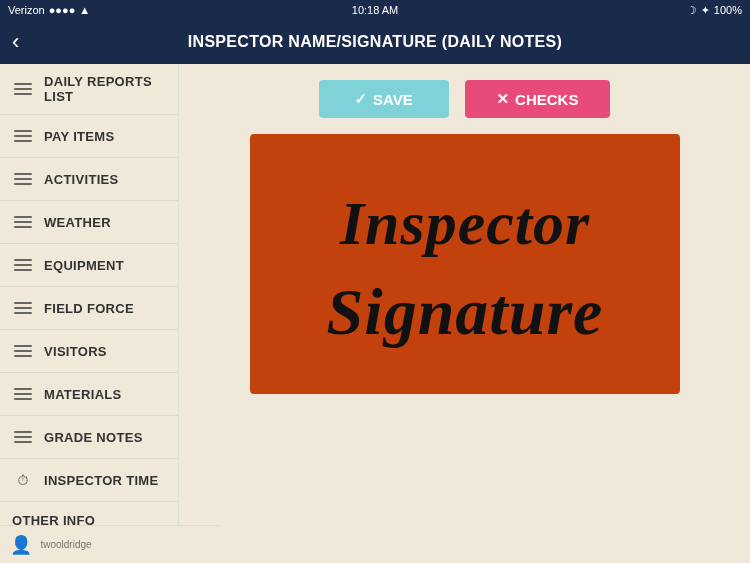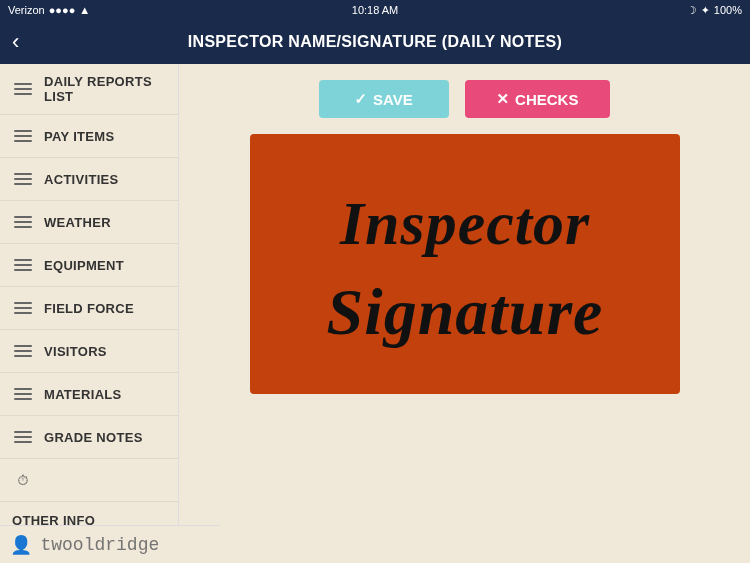--- a/index.html
+++ b/index.html
@@ -108,25 +108,24 @@
       background: #f0e8d8;
       border-top: 1px solid #ddd;
       display: flex;
       align-items: center;
       padding: 0 10px;
       gap: 8px;
     }
     .sidebar-bottom input {
       border: none;
       background: transparent;
-      font-size: 18px;
+      font-size: 10px;
       color: #a16207;
       outline: none;
       flex: 1;
-      font-family: Liberation Mono, monospace;
     }
 
     
     .content-area {
       flex: 1;
       display: flex;
       flex-direction: column;
       align-items: center;
       padding: 16px;
       background: #f0e8d8;
@@ -318,20 +317,21 @@
             <div class="ham-line"></div>
             <div class="ham-line"></div>
             <div class="ham-line"></div>
           </div>
       </div>
       <span class="sidebar-label">GRADE NOTES</span>
     </div>
 
     <div class="sidebar-item">
       <div class="sidebar-icon">⏱</div>
+      <span class="sidebar-label">INSPECTOR TIME</span>
     </div>
 
     <div class="sidebar-item section-header">
       <span class="sidebar-label">OTHER INFO</span>
     </div>
 
     <div class="sidebar-item">
       <div class="sidebar-icon">📷</div>
       <span class="sidebar-label">PICTURES</span>
     </div>

